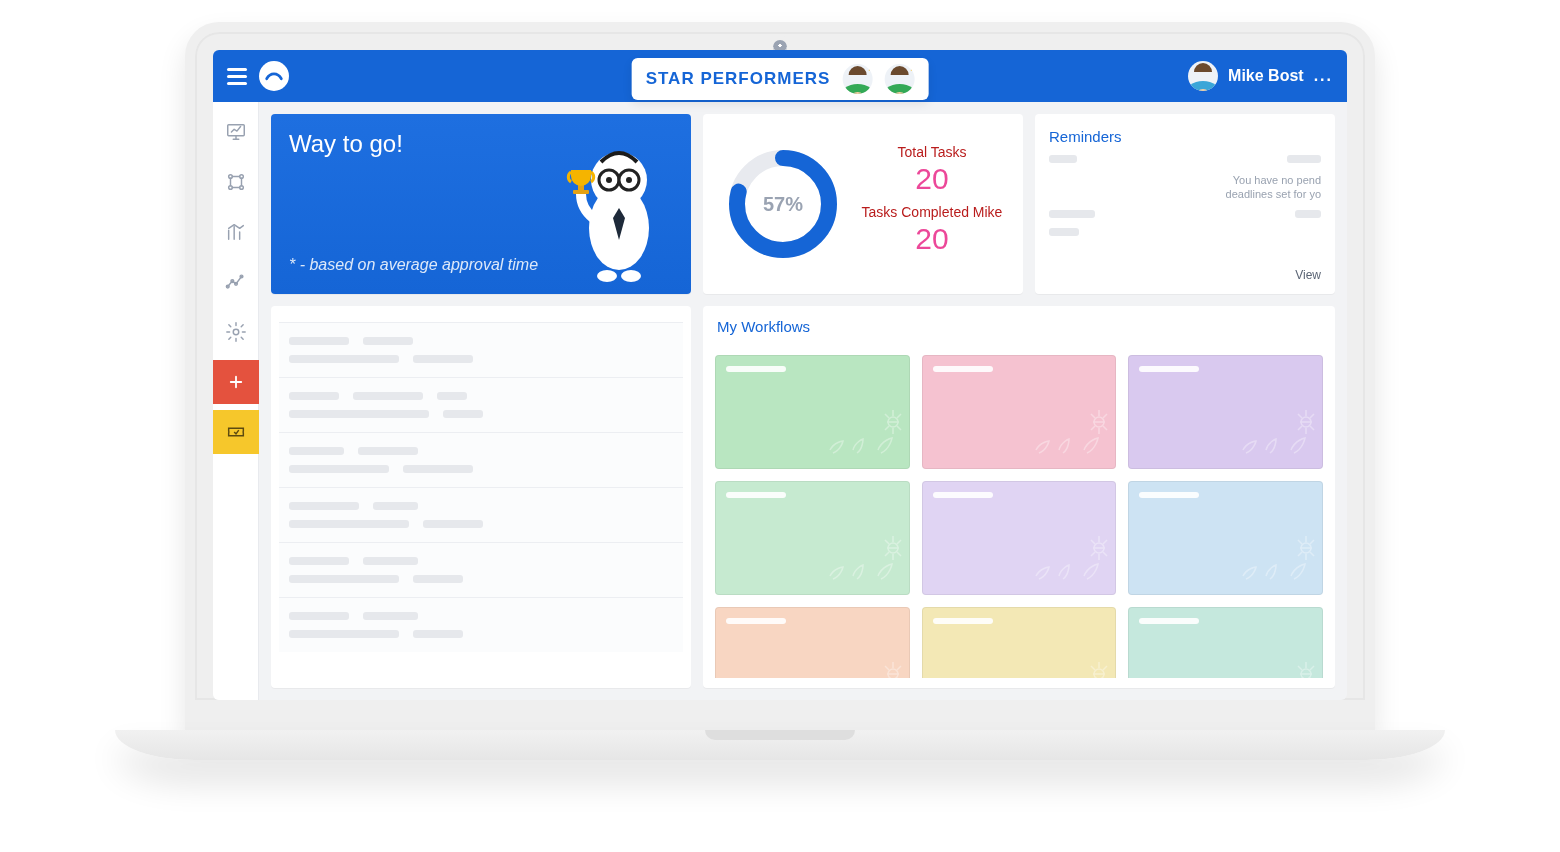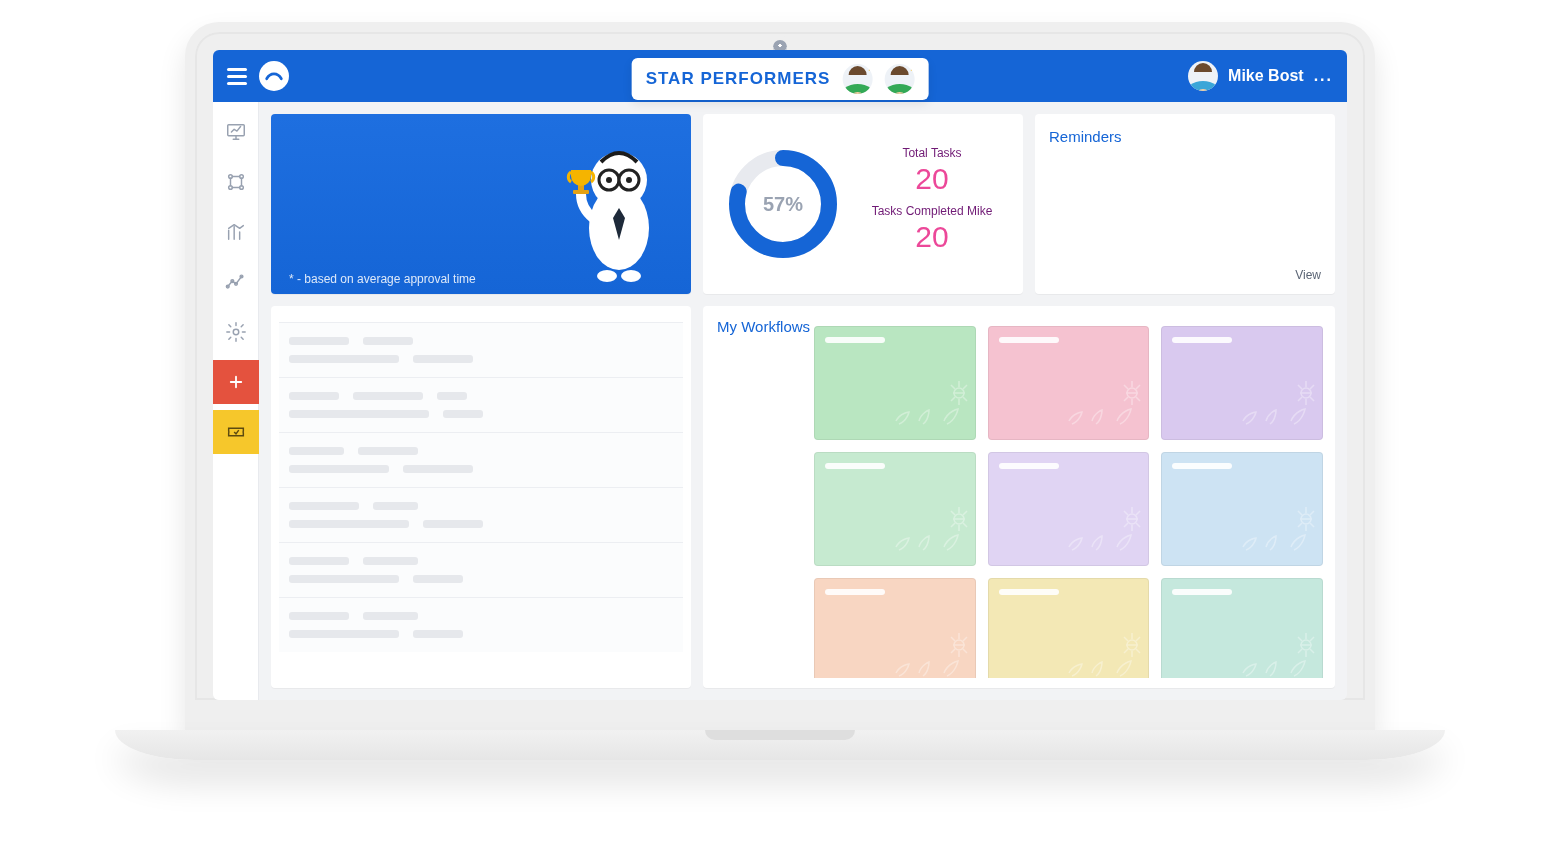--- a/index.html
+++ b/index.html
@@ -125,30 +125,30 @@
     grid-template-rows:180px auto;
     gap:12px;
   }
 
   .card{background:var(--card);border-radius:4px;box-shadow:0 1px 0 rgba(0,0,0,.04);}
 
   
   .banner{grid-column:1;grid-row:1;background:linear-gradient(var(--blue2),var(--blue));color:#fff;padding:16px 18px;position:relative;overflow:hidden}
   .banner .title{font-size:24px;font-weight:400;margin:0 0 8px 0}
   .banner .sub{font-size:17px;font-weight:300;line-height:1.35}
-  .banner .footnote{position:absolute;left:18px;bottom:8px;font-size:12px;opacity:.85}
+  .banner .footnote{position:absolute;left:18px;bottom:20px;font-size:16px;font-style:italic;opacity:.85}
   .mascot{position:absolute;right:12px;bottom:6px;width:120px;height:150px}
 
   
   .gauge-card{grid-column:2;grid-row:1;display:flex;align-items:center;gap:18px;padding:14px 20px}
   .gauge{width:120px;height:120px;position:relative;flex:0 0 auto}
   .gauge svg{width:120px;height:120px;transform:rotate(-90deg)}
   .gauge .center{position:absolute;inset:0;display:flex;align-items:center;justify-content:center;color:#9aa3b2;font-size:20px;font-weight:600}
   .stats{flex:1;text-align:center;color:#4a5568}
-  .stats .label{font-size:12px;color:#701a75;margin-bottom:4px}
+  .stats .label{font-size:14px;color:#b91c1c;margin-bottom:4px}
   .stats .big{font-size:30px;font-weight:300;color:#ec4899;line-height:1;margin-bottom:10px}
 
   
   .reminders{grid-column:3;grid-row:1;padding:12px 14px;display:flex;flex-direction:column}
   .panel-title{color:var(--blue);font-size:15px;margin:2px 0 10px 0}
   .rem-list{flex:1}
   .rem-row{display:flex;gap:10px;align-items:center;margin-bottom:10px}
   .sk{background:var(--skel);border-radius:3px;height:8px}
   .rem-text{font-size:11px;color:#99a2b0;text-align:right;line-height:1.3}
   .view-link{font-size:12px;color:#5b6575;text-align:right;margin-top:auto}
@@ -156,21 +156,21 @@
   
   .notifs{grid-column:1;grid-row:2;padding:10px 8px;display:flex;flex-direction:column;min-height:0}
   .panel-head{display:flex;align-items:center;gap:8px;padding:0 6px}
   .panel-head .search{margin-left:auto;color:#b3bac6}
   .nlist{margin-top:6px;overflow:hidden;flex:1}
   .nitem{padding:14px 10px;border-top:1px solid #eceef2;background:#fbfcfd}
   .nitem .r1,.nitem .r2{display:flex;gap:14px;align-items:center}
   .nitem .r1{margin-bottom:10px}
 
   
-  .workflows{grid-column:2 / span 2;grid-row:2;padding:10px 8px;display:flex;min-height:0}
+  .workflows{grid-column:2 / span 2;grid-row:2;padding:10px 8px;display:flex;flex-direction:column;min-height:0}
   .wf-grid{margin-top:6px;display:grid;grid-template-columns:repeat(3,minmax(0,1fr));gap:12px;overflow:hidden;flex:1;padding:4px}
   .wf-tile{height:114px;border-radius:4px;position:relative;overflow:hidden;cursor:pointer;border:1px solid rgba(0,0,0,.06)}
   .wf-title-bar{position:absolute;top:10px;left:10px;width:60px;height:6px;background:rgba(255,255,255,.9);border-radius:3px}
   .wf-deco{position:absolute;right:6px;bottom:6px;opacity:.35}
   .wf-deco svg{width:80px;height:50px;stroke:#fff;fill:none;stroke-width:1.5}
 
 </style>
 </head>
 <body>
 
@@ -268,20 +268,21 @@
             <svg viewBox="0 0 24 24" width="22" height="22">
                 <path d="M4 8h16v3a2 2 0 0 0 0 2v3H4v-3a2 2 0 0 0 0-2V8z"></path>
                 <path d="M10 12l2 2 3-4"></path>
               </svg>
           </div>
         </div>
 
         <div class="board">
 
           <div class="card banner">
+            <p class="title">Way to go!</p>
             <span class="footnote">* - based on average approval time</span>
 
             <svg class="mascot" viewBox="0 0 120 150">
               <ellipse cx="60" cy="90" rx="30" ry="42" fill="#fff"></ellipse>
               <circle cx="60" cy="42" r="28" fill="#fff"></circle>
               <path d="M42 24 Q60 6 78 24" stroke="#1b1b1b" stroke-width="4" fill="none"></path>
 
               <circle cx="50" cy="42" r="10" fill="#fff" stroke="#222" stroke-width="3"></circle>
               <circle cx="70" cy="42" r="10" fill="#fff" stroke="#222" stroke-width="3"></circle>
               <line x1="60" y1="42" x2="60" y2="42" stroke="#222" stroke-width="3"></line>
@@ -314,20 +315,37 @@
             <div class="stats">
               <div class="label">Total Tasks</div>
               <div class="big">20</div>
               <div class="label">Tasks Completed Mike</div>
               <div class="big">20</div>
             </div>
           </div>
 
           <div class="card reminders">
             <div class="panel-title">Reminders</div>
+            <div class="rem-list">
+              <div class="rem-row">
+                  <span class="sk" style="width:28px"></span>
+                  <span class="sk" style="width:34px;margin-left:auto"></span>
+                </div>
+              <div class="rem-text">
+                <span>You have no pend</span><br>
+                <span>deadlines set for yo</span>
+              </div>
+              <div class="rem-row" style="margin-top:8px">
+                  <span class="sk" style="width:46px"></span>
+                  <span class="sk" style="width:26px;margin-left:auto"></span>
+                </div>
+              <div class="rem-row">
+                  <span class="sk" style="width:30px"></span>
+                </div>
+            </div>
             <div class="view-link">View</div>
           </div>
 
           <div class="card notifs">
             <div class="nlist">
 
               <div class="nitem">
                 <div class="r1">
                     <span class="sk" style="width:60px"></span>
                     <span class="sk" style="width:50px"></span>

